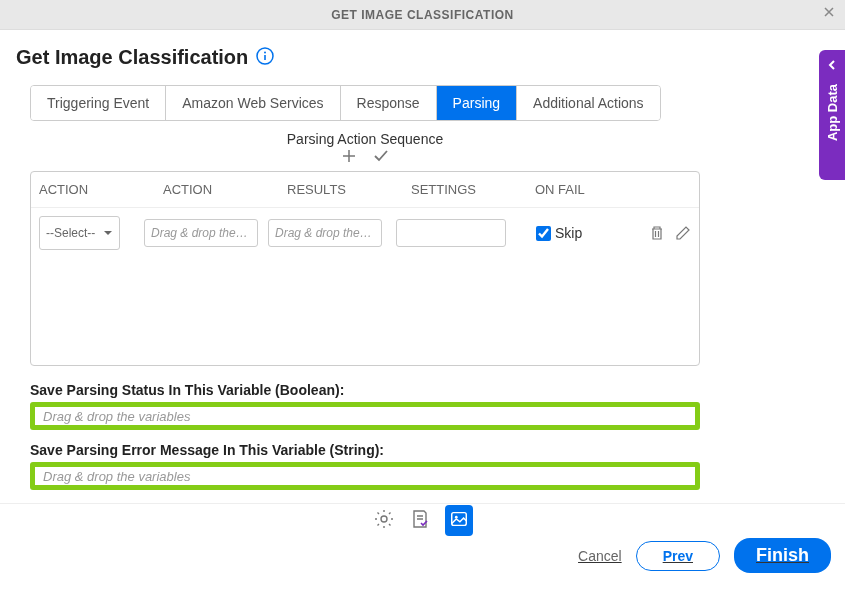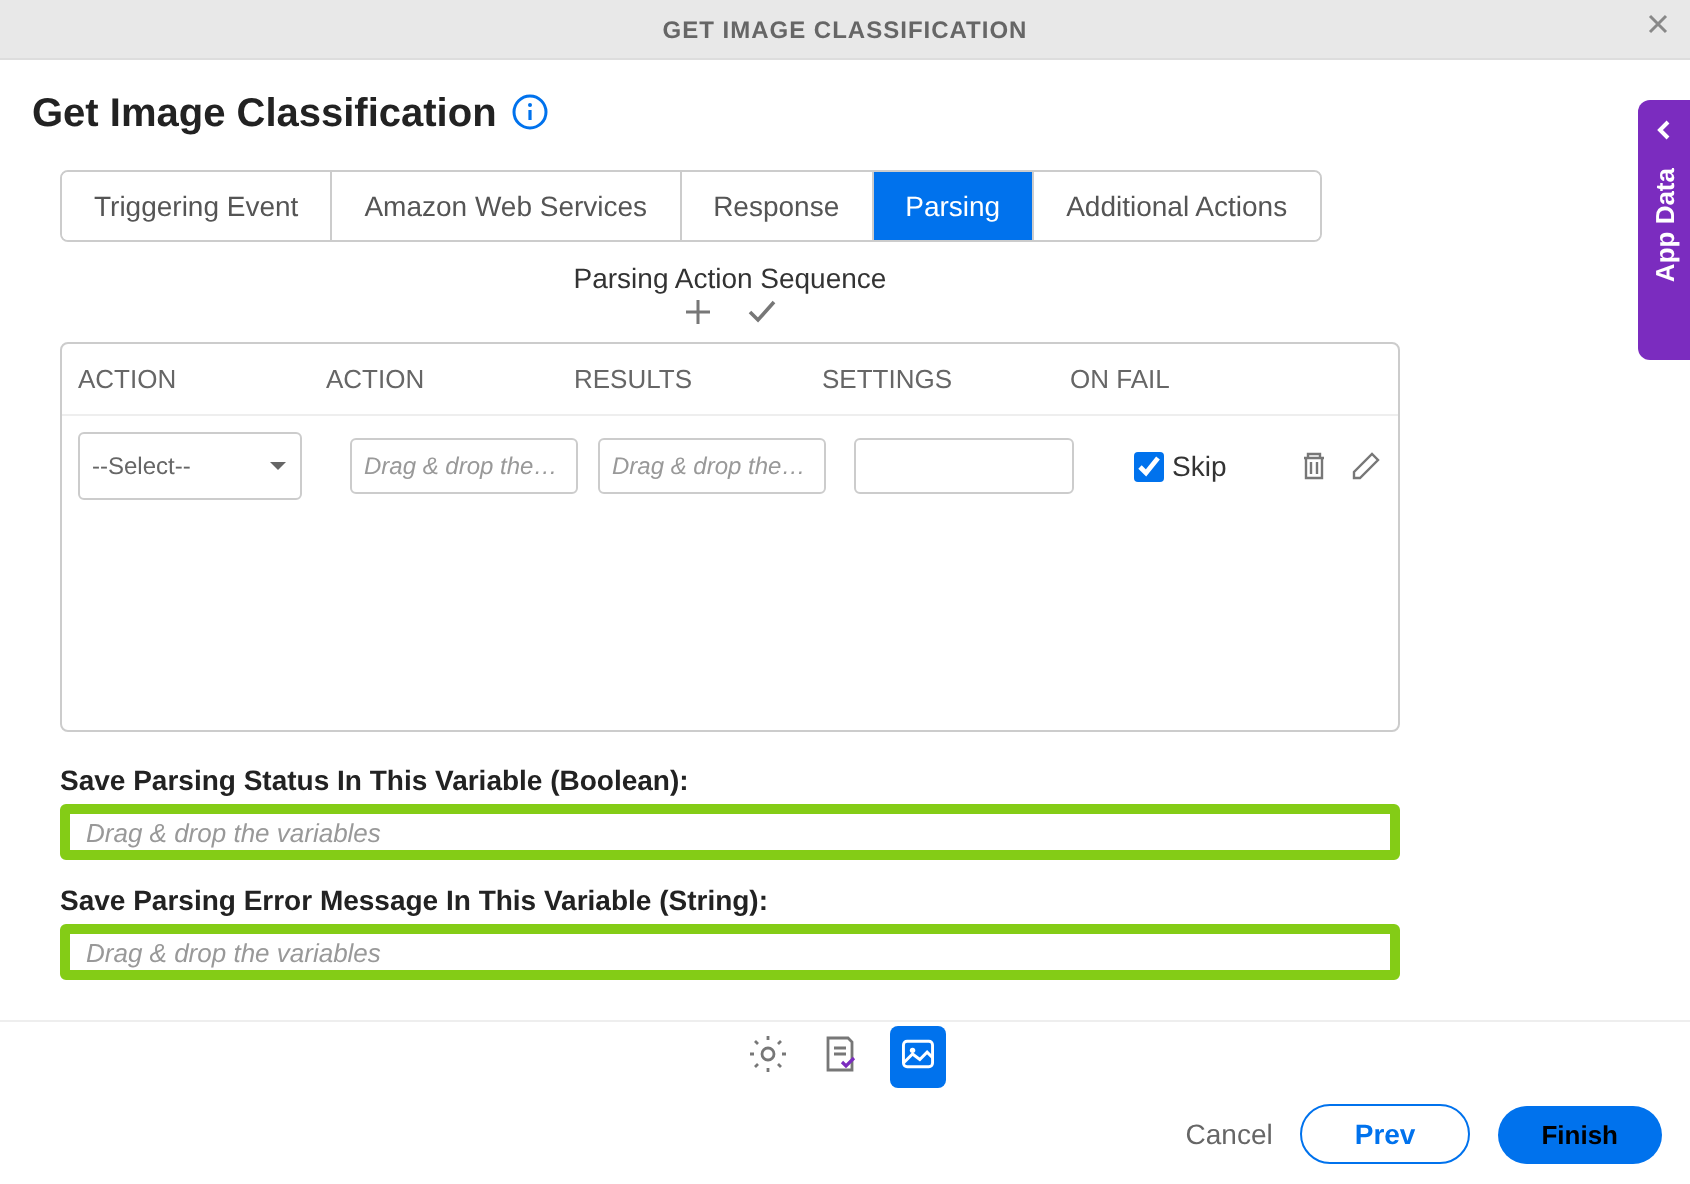--- a/index.html
+++ b/index.html
@@ -22,41 +22,41 @@
     .table-wrap {margin-left: 14px; border: 1px solid #ccc; border-radius: 4px; width: 670px; height: 195px;}
     .table-head {display: flex; padding: 10px 8px; border-bottom: 1px solid #eee;}
     .th {font-size: 13px; color: #666; font-weight: 400;}
     .th-action {width: 124px;}
     .th-input {width: 124px;}
     .th-results {width: 124px;}
     .th-settings {width: 124px;}
     .th-onfail {width: 100px;}
     .table-row {display: flex; align-items: center; padding: 8px;}
     .cell {margin-right: 4px;}
-    .sel {width: 112px; height: 28px; border: 1px solid #ccc; border-radius: 3px; background: #fff; display: flex; align-items: center; justify-content: space-between; padding: 16px 6px; font-size: 12px; color: #666; cursor: pointer;}
+    .sel {width: 81px; height: 28px; border: 1px solid #ccc; border-radius: 3px; background: #fff; display: flex; align-items: center; justify-content: space-between; padding: 16px 6px; font-size: 12px; color: #666; cursor: pointer;}
     .tinput {width: 114px; height: 28px; border: 1px solid #ccc; border-radius: 3px; padding: 0 6px; font-size: 12px; font-style: italic; color: #888; text-overflow: ellipsis;}
     .tinput::placeholder {font-style: italic; color: #999;}
     .settings-box {width: 110px; height: 28px; border: 1px solid #ccc; border-radius: 3px; margin-right: 10px;}
     .onfail-cell {display: flex; align-items: center; gap: 4px; padding-left: 20px;}
     .chk {width: 15px; height: 15px; accent-color: #0072ED;}
     .skip-label {font-size: 14px; color: #333;}
     .row-actions {margin-left: auto; display: flex; gap: 10px; color: #777;}
     .row-actions svg {cursor: pointer;}
     .field-group {margin-left: 14px; margin-top: 16px; width: 670px;}
     .field-label {font-size: 14px; font-weight: 600; color: #222; margin-bottom: 4px;}
     .field-input {width: 100%; height: 28px; border: 5px solid #84cc16; border-radius: 3px; padding: 0 8px; font-size: 13px; font-style: italic; color: #999;}
     .field-input::placeholder {font-style: italic; color: #999;}
-    .footer {position: absolute; bottom: 0; left: 0; right: 0; height: 82px; display: flex; flex-direction: column;}
+    .footer {position: absolute; bottom: 17px; left: 0; right: 0; height: 72px; display: flex; flex-direction: column; text-decoration: underline;}
     .footer-icons {height: 36px; display: flex; align-items: center; justify-content: center; gap: 14px; border-top: 1px solid #eee;}
     .footer-icons .ic {color: #777; cursor: pointer;}
     .footer-icons .ic.active {background: #0072ED; color: #fff; border-radius: 4px; padding: 4px;}
     .footer-btns {height: 42px; display: flex; align-items: center; justify-content: flex-end; gap: 14px; padding-right: 14px;}
     .btn-text {color: #666; cursor: pointer; font-size: 14px;}
     .btn-outline {border: 1px solid #0072ED; color: #0072ED; background: #fff; border-radius: 16px; padding: 6px 26px; font-size: 14px; font-weight: 600; cursor: pointer;}
-    .btn-primary {border: none; background: #0072ED; color: #000000; border-radius: 16px; padding: 7px 22px; font-size: 13px; font-weight: 600; cursor: pointer;}
+    .btn-primary {border: none; background: #0072ED; color: #ffffff; border-radius: 16px; padding: 7px 22px; font-size: 18px; font-weight: 600; cursor: pointer;}
     .app-data-tab {position: absolute; right: 0; top: 50px; width: 26px; height: 130px; background: #7B2CBF; color: #fff; border-top-left-radius: 6px; border-bottom-left-radius: 6px; display: flex; flex-direction: column; align-items: center; cursor: pointer;}
     .app-data-arrow {margin-top: 8px;}
     .app-data-label {writing-mode: vertical-rl; transform: rotate(180deg); font-size: 13px; font-weight: 600; margin-top: 10px;}
   </style>
 </head>
 <body>
 
 <div class="header-bar">
   <span class="header-title">GET IMAGE CLASSIFICATION</span>
   <span class="close-btn">

